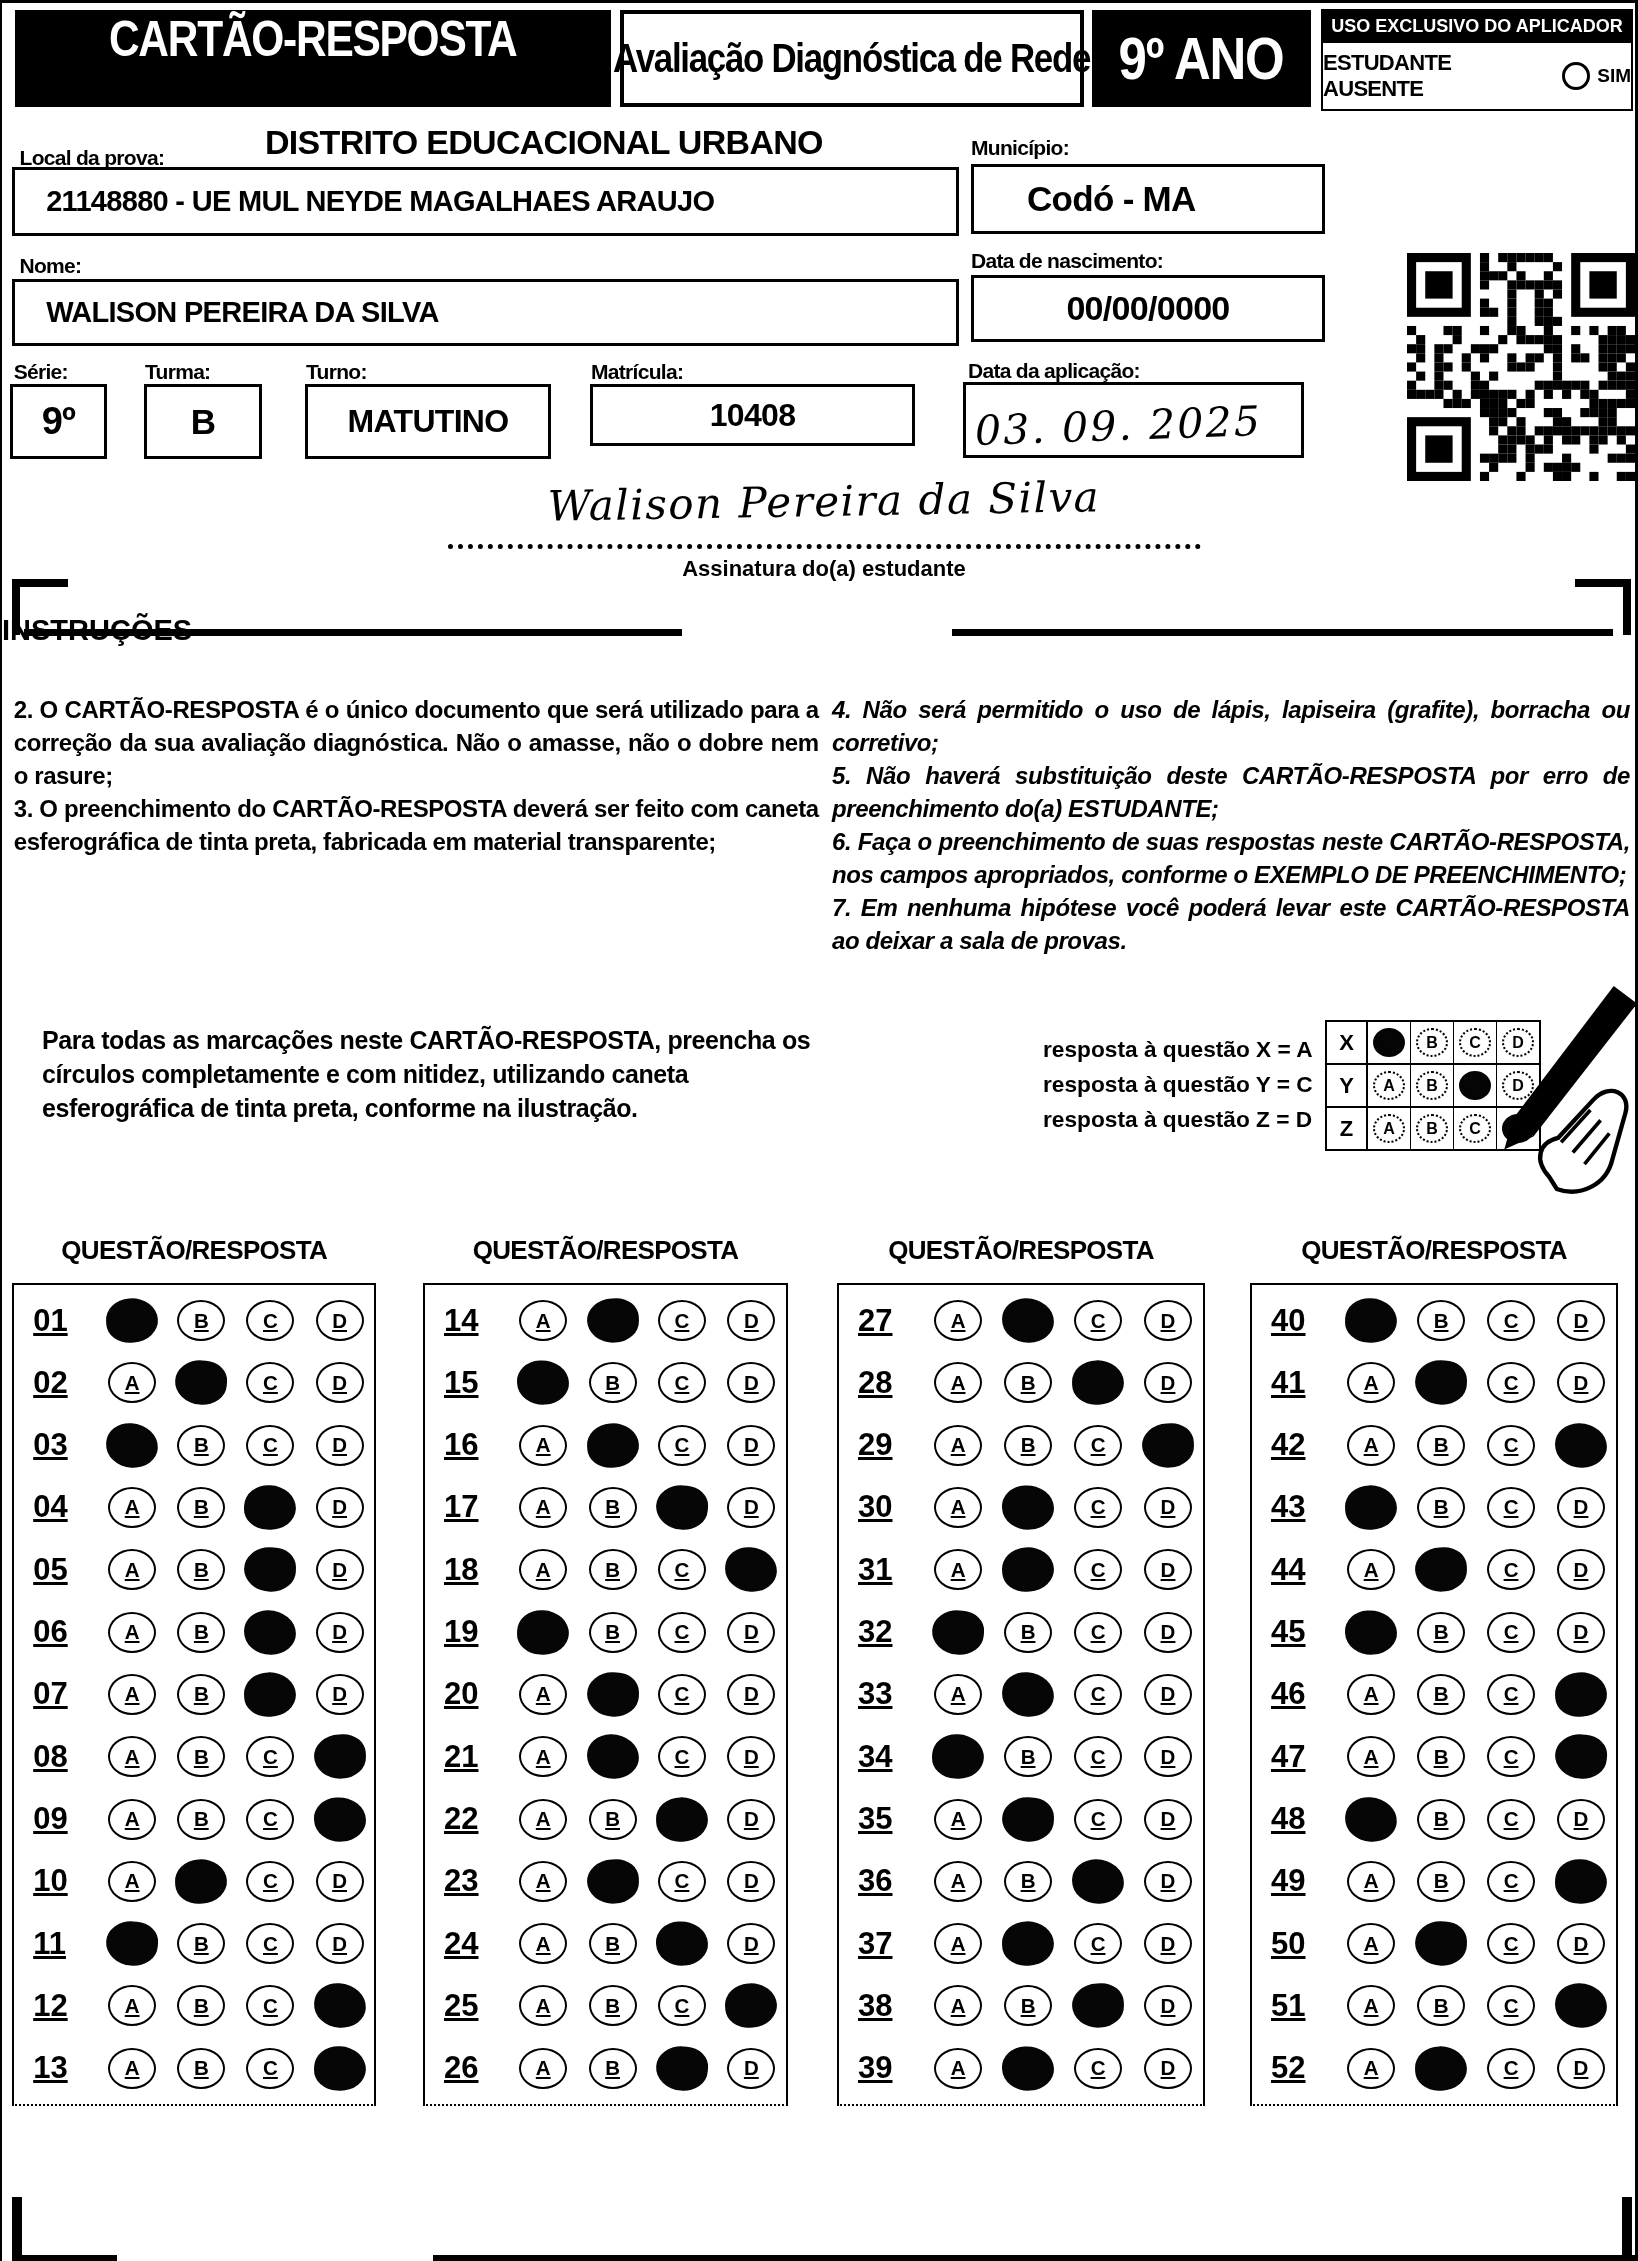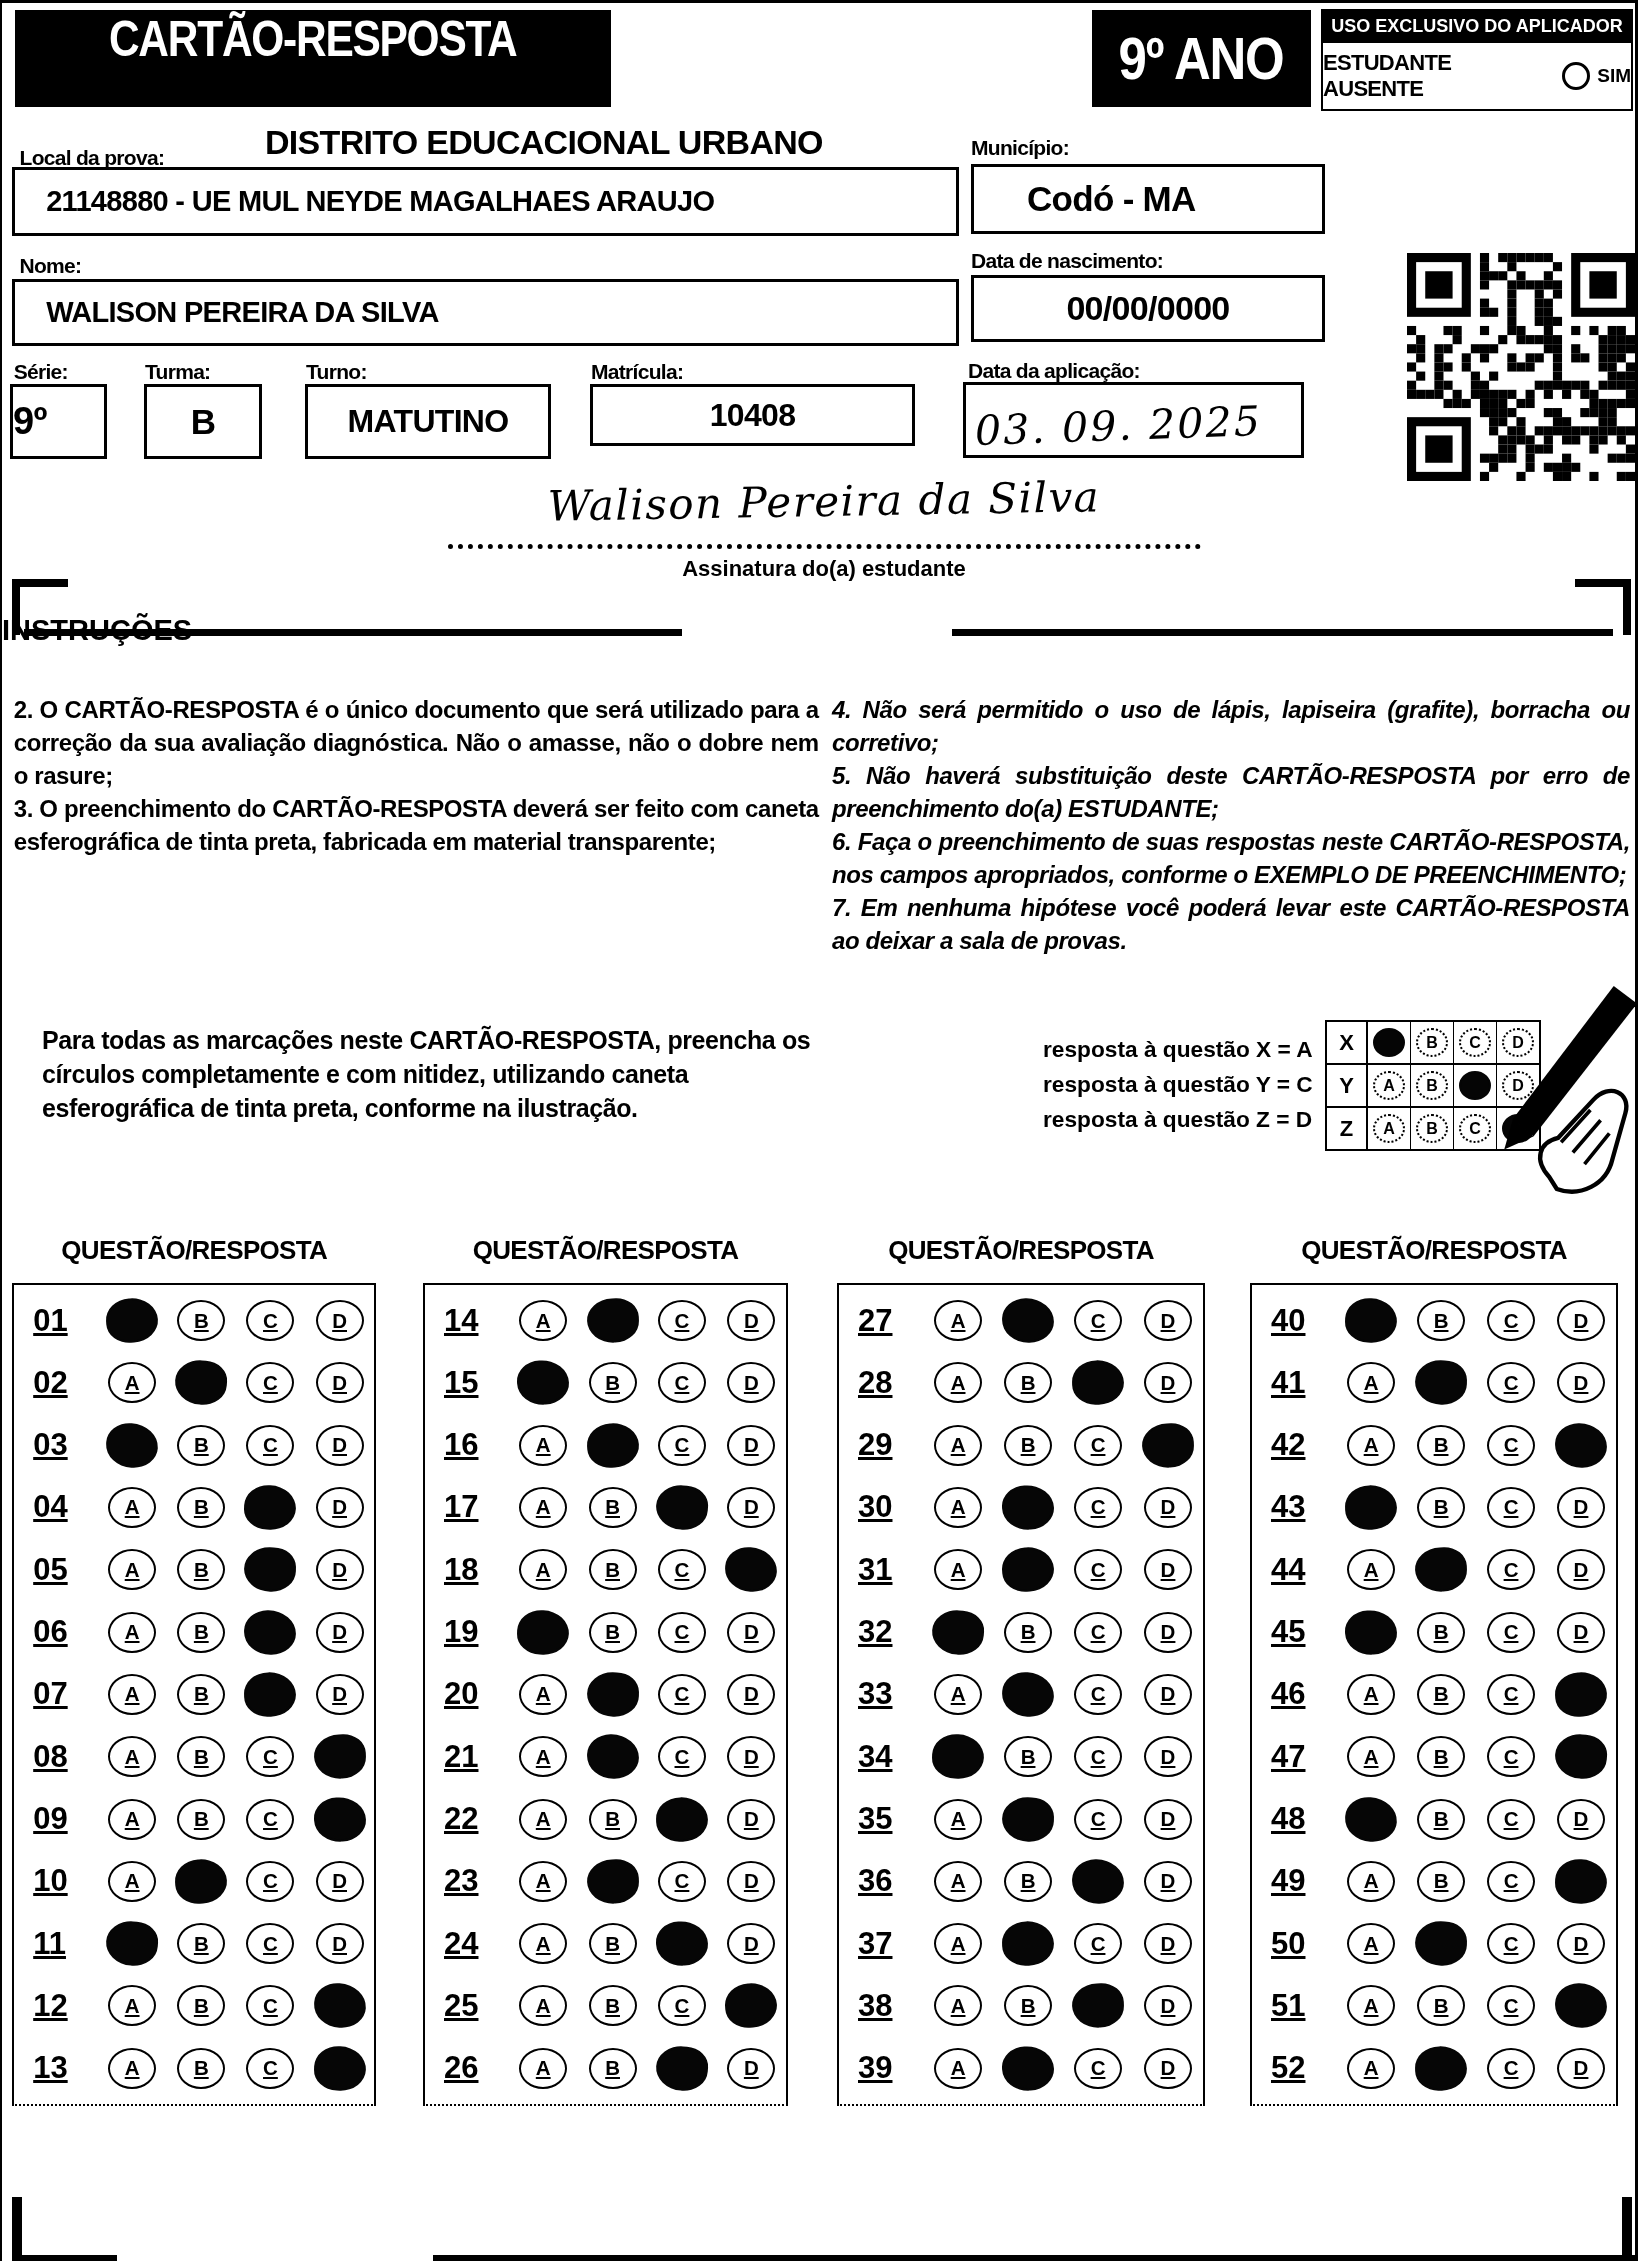--- a/index.html
+++ b/index.html
@@ -38,21 +38,21 @@
   .municipio-label{left:969px;top:133px;}
   .municipio-box{left:969px;top:161px;width:354px;height:70px;padding-left:53px;}
   .municipio-box .fval{font-size:35px;}
   .nome-label{left:17.5px;top:251px;}
   .nome-box{left:10.2px;top:276px;width:947px;height:67px;padding-left:31px;}
   .nasc-label{left:969px;top:246px;}
   .nasc-box{left:969px;top:272px;width:354px;height:67px;justify-content:center;}
   .nasc-box .fval{font-size:34px;}
 
   .serie-label{left:11.7px;top:357px;}
-  .serie-box{left:8px;top:381px;width:97px;height:75px;justify-content:flex-start;}
+  .serie-box{left:8px;top:381px;width:97px;height:75px;justify-content:center;}
   .serie-box .fval{font-size:38px;}
   .turma-label{left:143px;top:357px;}
   .turma-box{left:142px;top:381px;width:118px;height:75px;justify-content:center;}
   .turma-box .fval{font-size:35px;}
   .turno-label{left:304px;top:357px;}
   .turno-box{left:303px;top:381px;width:246px;height:75px;justify-content:center;}
   .turno-box .fval{font-size:32px;}
   .matricula-label{left:589px;top:357px;}
   .matricula-box{left:588px;top:381px;width:325px;height:62px;justify-content:center;}
   .matricula-box .fval{font-size:32px;}
@@ -117,20 +117,23 @@
   .brk-br{left:1525px;top:2194px;width:95px;height:58px;border-right:10.2px solid #000;border-bottom:10.2px solid #000;}
   .bottom-bar{left:431px;top:2252px;width:1203px;height:8.8px;background:#000;}
 </style>
 </head>
 <body>
 
 <div class="page">
 
   <div class="abs title-box">
     <span class="cond">CARTÃO-RESPOSTA</span>
+  </div>
+  <div class="abs subtitle-box">
+    <span class="cond">Avaliação Diagnóstica de Rede</span>
   </div>
   <div class="abs grade-box">
     <span class="cond">9º ANO</span>
   </div>
   <div class="abs apl-box">
     <div class="apl-head">USO EXCLUSIVO DO APLICADOR</div>
     <div class="apl-body">
       <span class="lbl">ESTUDANTE AUSENTE</span>
       <span class="apl-circle"></span>
       <span class="apl-sim">SIM</span>

